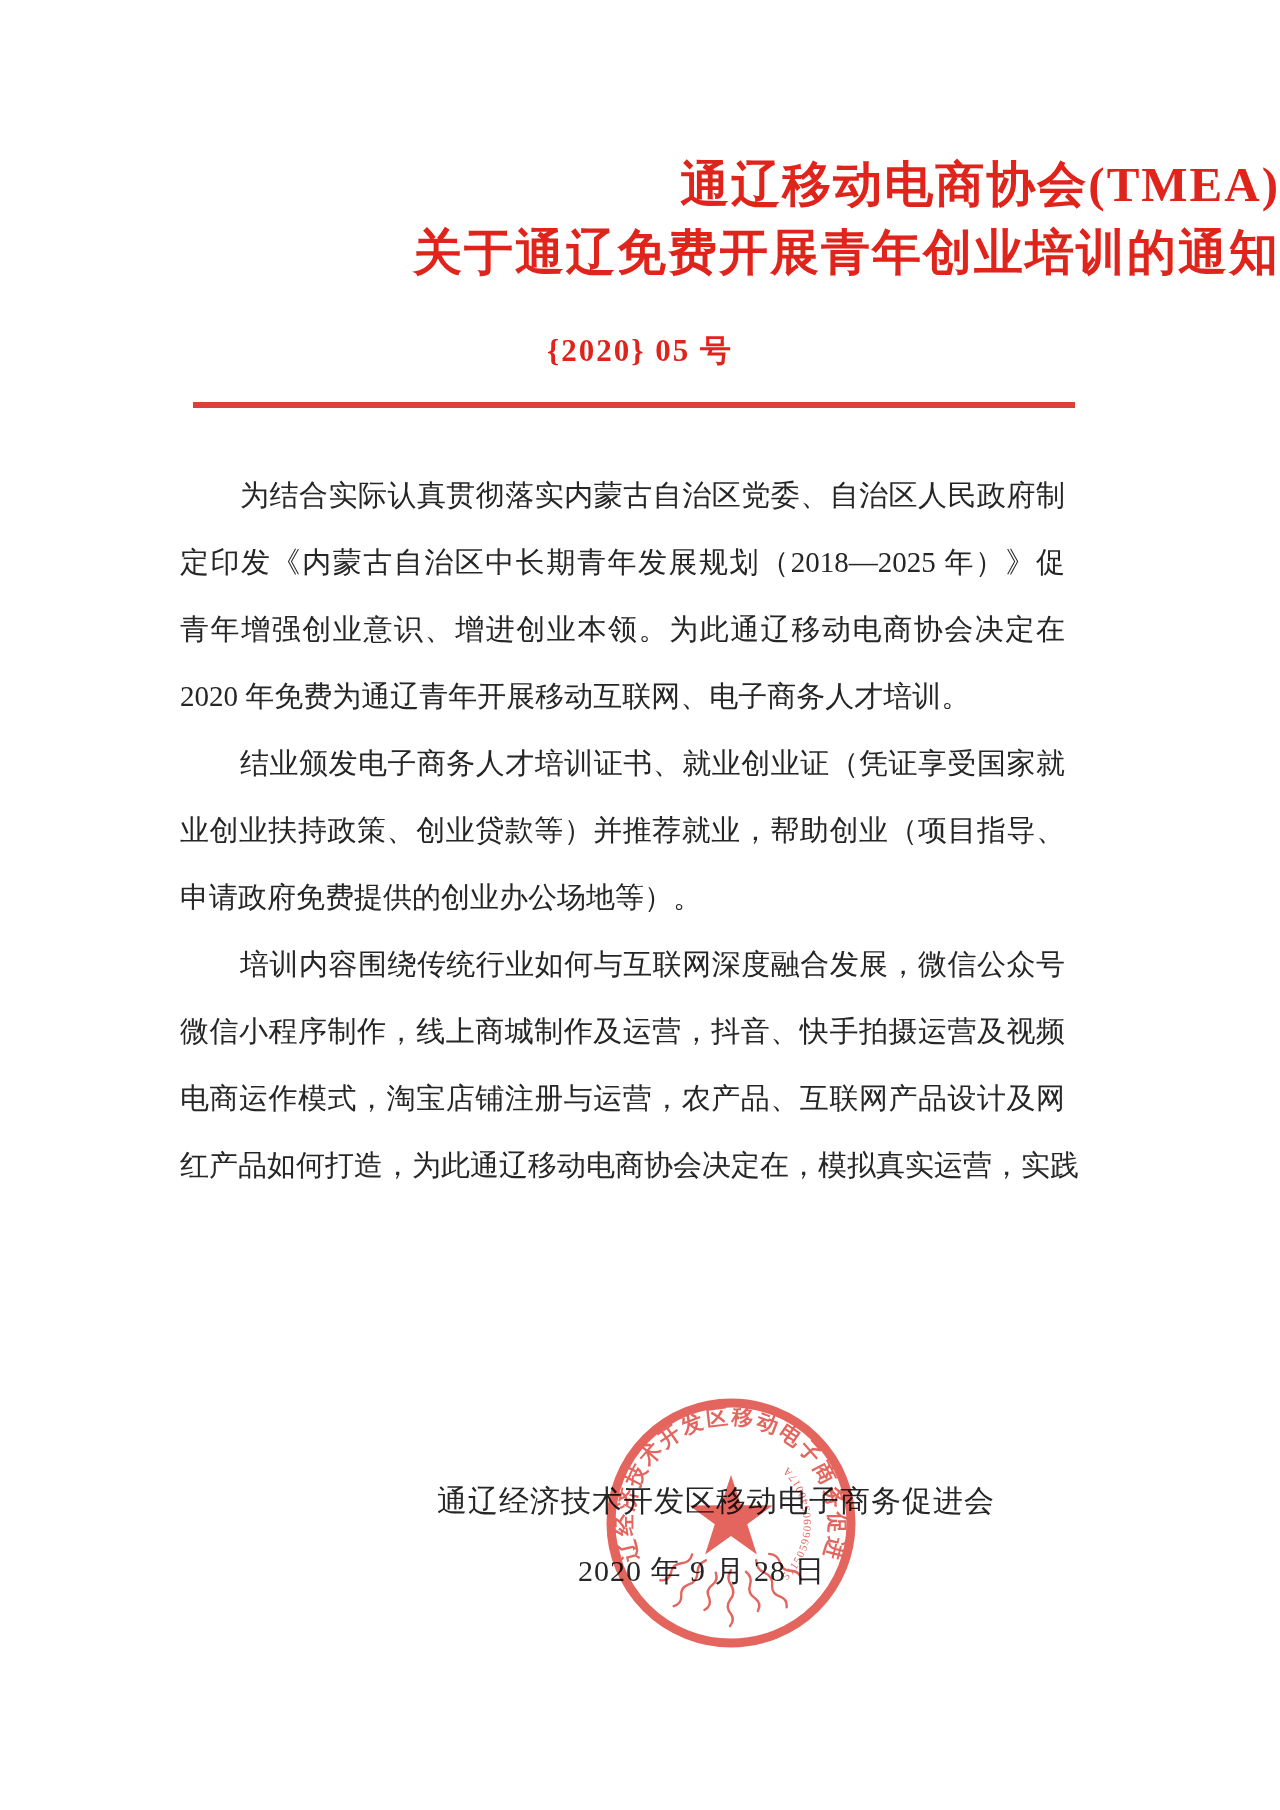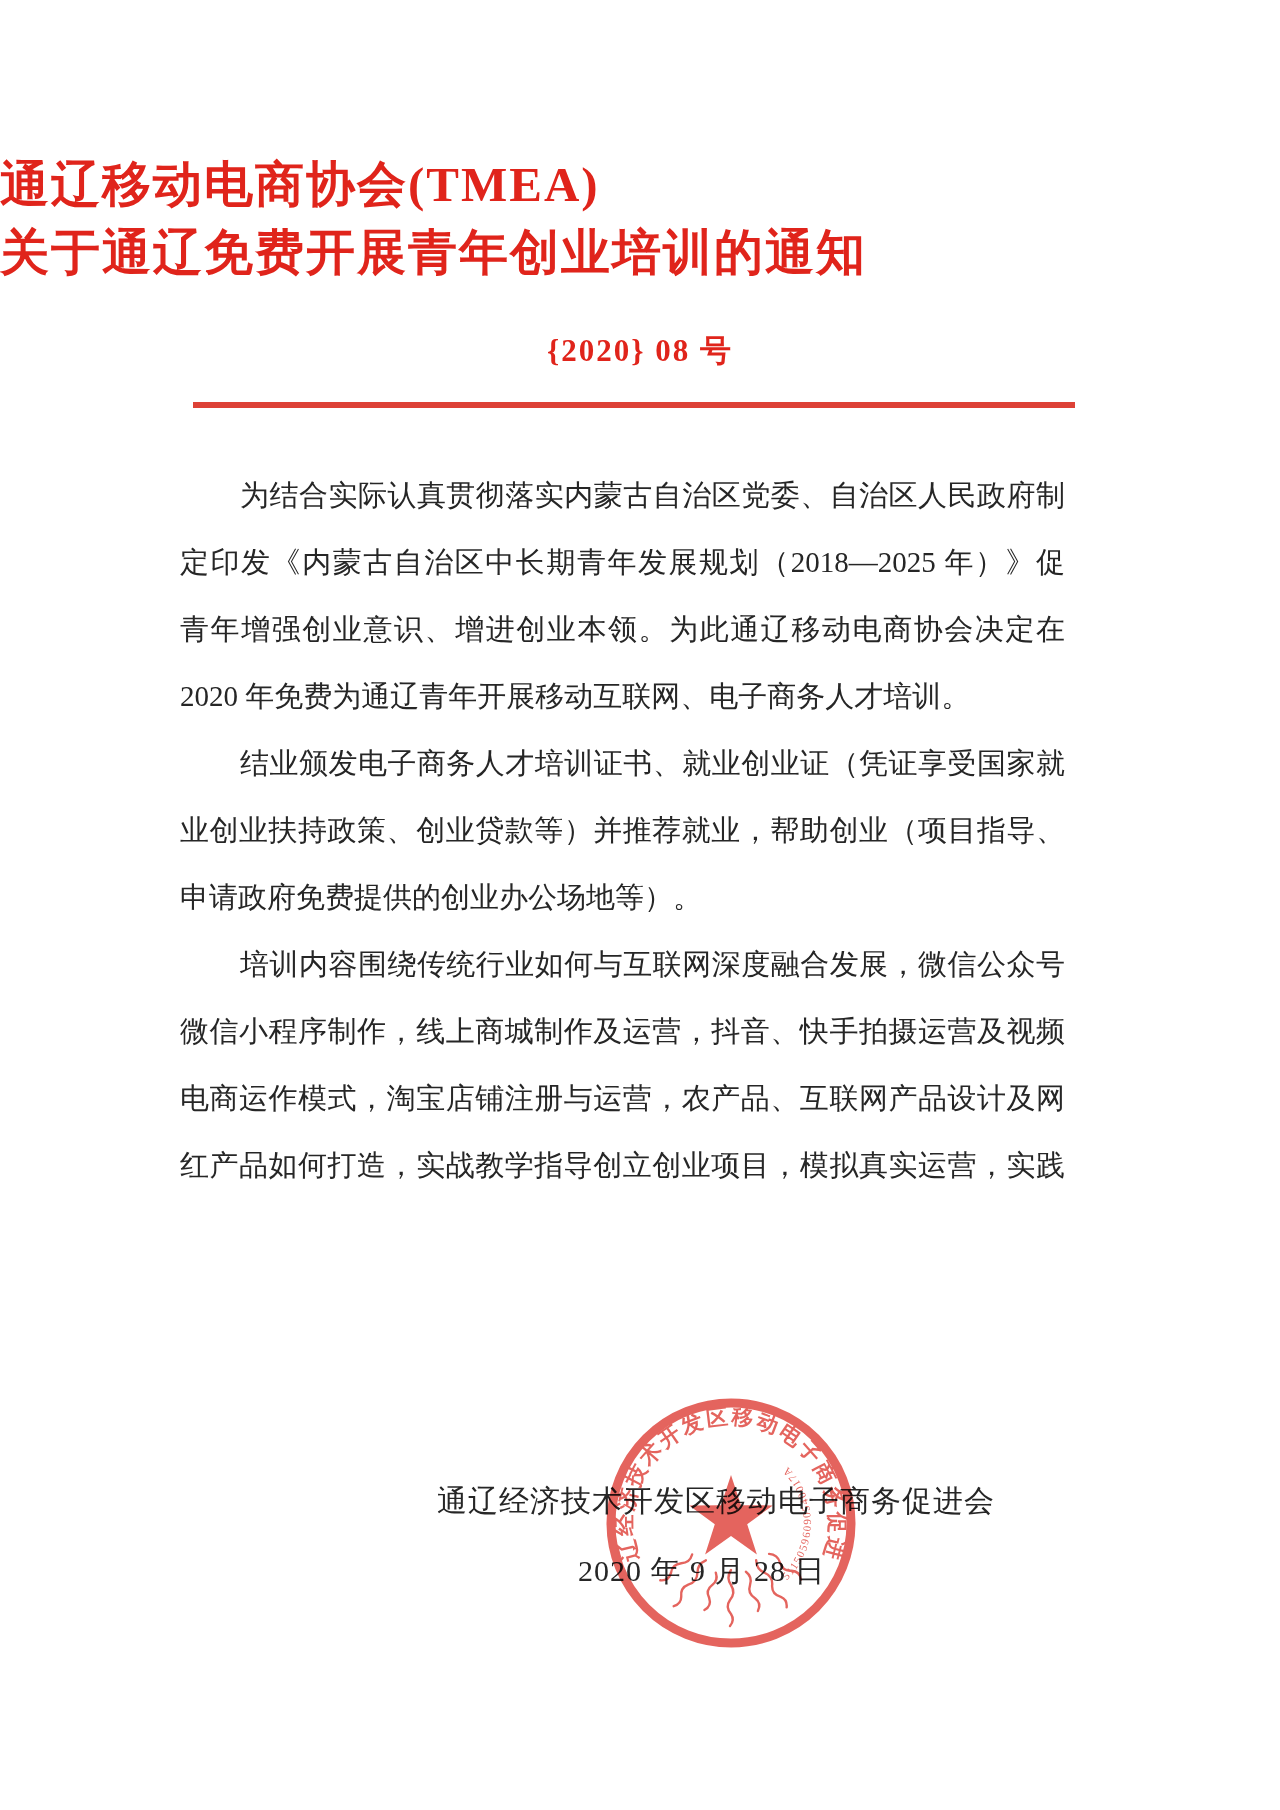--- a/index.html
+++ b/index.html
@@ -5,21 +5,21 @@
   html,body{margin:0;padding:0;background:#ffffff;}
   .page{
     position:relative;
     width:1280px;height:1810px;
     background:#ffffff;
     overflow:hidden;
     font-family:"Liberation Serif","DejaVu Serif",serif;
   }
   .title-line{
     position:absolute;left:0;width:1280px;
-    text-align:left;
+    text-align:right;
     font-weight:bold;
     font-size:49px;
     letter-spacing:2px;
     color:#e0241b;
     white-space:nowrap;
   }
   .title-1{top:152px;}
   .title-2{top:220px;}
   .doc-number{
     position:absolute;left:0;top:330px;width:1280px;
@@ -70,38 +70,38 @@
   .stamp text{font-family:"Liberation Serif","DejaVu Serif",serif;}
 </style>
 </head>
 <body>
 
 <div class="page">
 
   <div class="title-line title-1">通辽移动电商协会(TMEA)</div>
   <div class="title-line title-2">关于通辽免费开展青年创业培训的通知</div>
 
-  <div class="doc-number">{2020} 08 号</div>
+  <div class="doc-number">{2020} 05 号</div>
 
   <div class="red-rule"></div>
 
   <div class="body-block">
     <div class="body-line para-first">为结合实际认真贯彻落实内蒙古自治区党委、自治区人民政府制</div>
     <div class="body-line">定印发《内蒙古自治区中长期青年发展规划（2018—2025 年）》促</div>
     <div class="body-line">青年增强创业意识、增进创业本领。为此通辽移动电商协会决定在</div>
     <div class="body-line para-last">2020 年免费为通辽青年开展移动互联网、电子商务人才培训。</div>
 
     <div class="body-line para-first">结业颁发电子商务人才培训证书、就业创业证（凭证享受国家就</div>
     <div class="body-line">业创业扶持政策、创业贷款等）并推荐就业，帮助创业（项目指导、</div>
     <div class="body-line para-last">申请政府免费提供的创业办公场地等）。</div>
 
     <div class="body-line para-first">培训内容围绕传统行业如何与互联网深度融合发展，微信公众号</div>
     <div class="body-line">微信小程序制作，线上商城制作及运营，抖音、快手拍摄运营及视频</div>
     <div class="body-line">电商运作模式，淘宝店铺注册与运营，农产品、互联网产品设计及网</div>
-    <div class="body-line">红产品如何打造，实战教学指导创立创业项目，模拟真实运营，实践</div>
+    <div class="body-line">红产品如何打造，为此通辽移动电商协会决定在，模拟真实运营，实践</div>
   </div>
 
   <div class="signature">通辽经济技术开发区移动电子商务促进会</div>
   <div class="date-line">2020 年 9 月 28 日</div>
 
   <svg class="stamp" viewBox="0 0 262 262" xmlns="http://www.w3.org/2000/svg">
     <defs>
       <path id="arcTop" d="M 36.3 159.9 A 99 99 0 1 1 225.7 159.9" fill="none"></path>
       <path id="arcCode" d="M 173.4 198.8 A 80 80 0 0 0 173.4 63.2" fill="none"></path>
     </defs>

